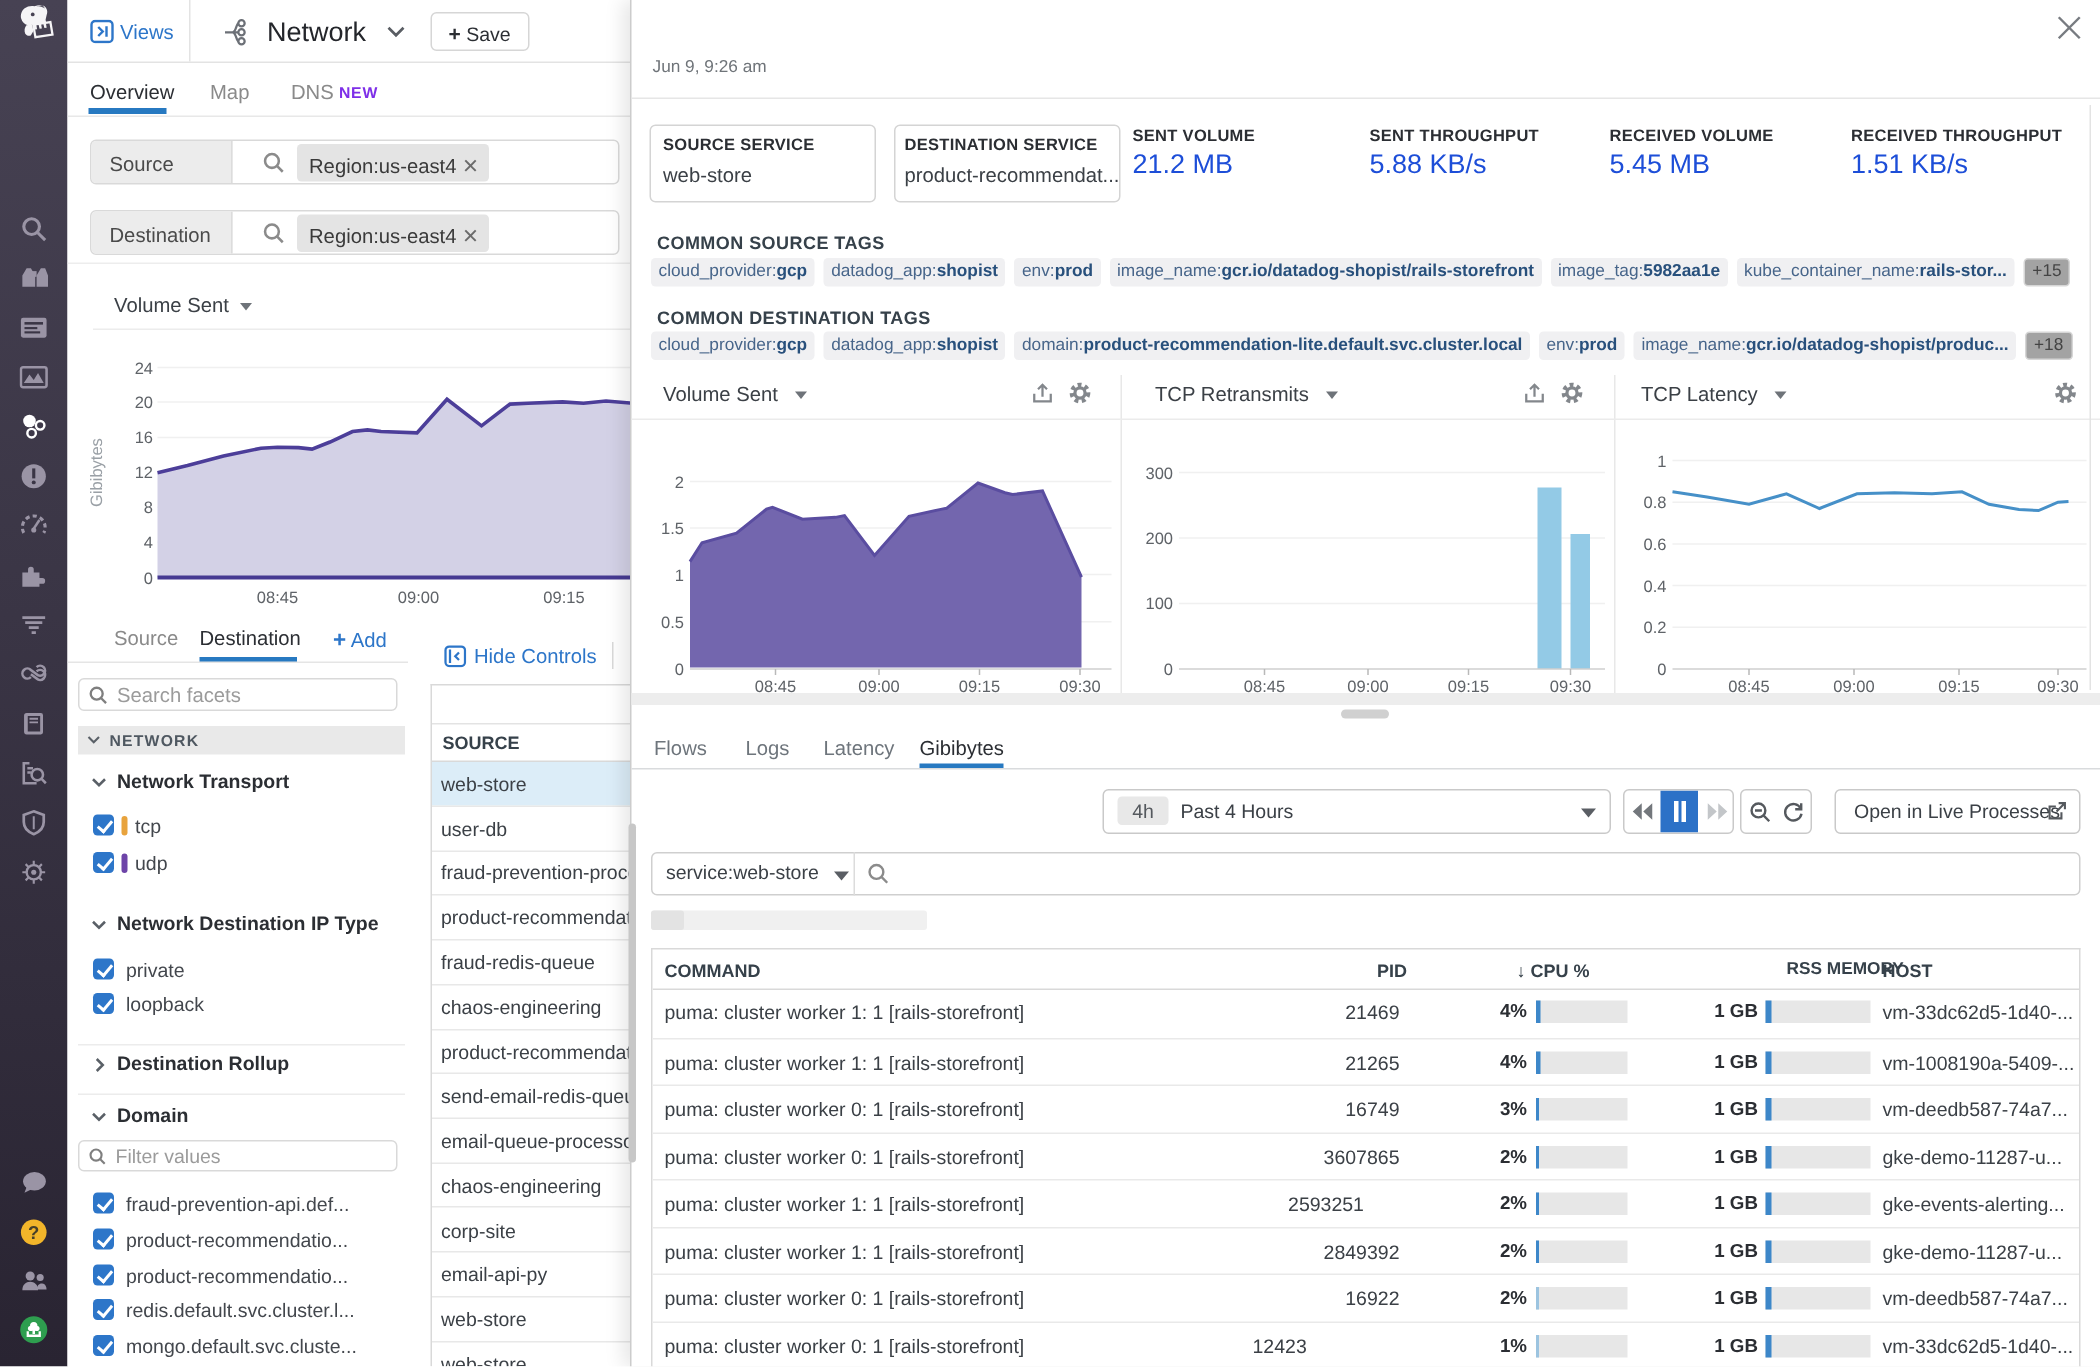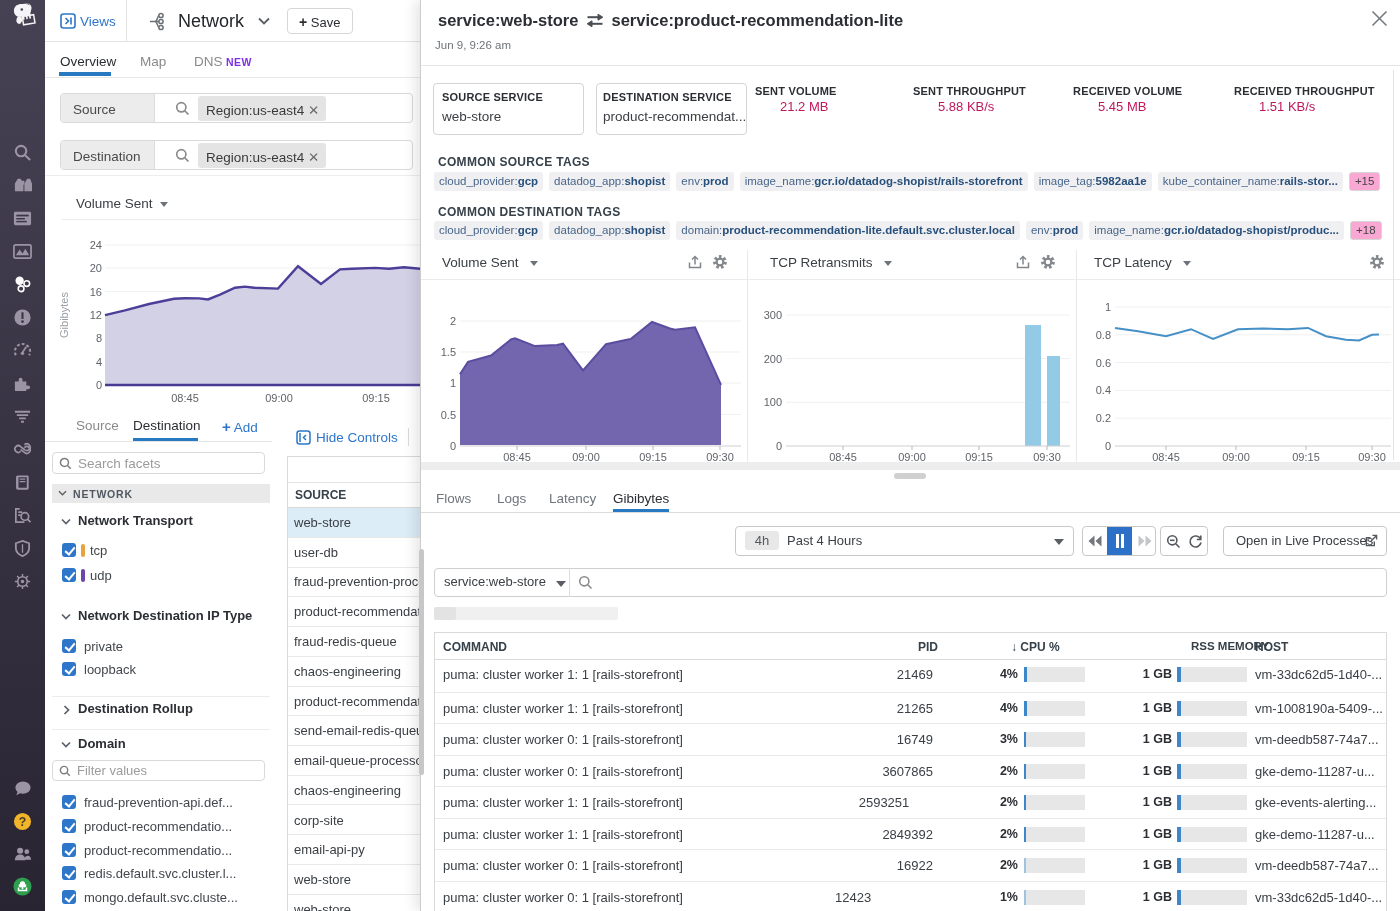--- a/index.html
+++ b/index.html
@@ -15,23 +15,23 @@
 .blue { color:#2d76c9; }
 .dark { color:#2b2e33; }
 .hline { position:absolute; height:1px; background:#e8e8e8; }
 .vline { position:absolute; width:1px; background:#e8e8e8; }
 .cb { position:absolute; width:14px; height:14px; background:#2d76c9; border-radius:3px; }
 .cb:after { content:""; position:absolute; left:4.5px; top:1.5px; width:4px; height:8px; border:solid #fff; border-width:0 2px 2px 0; transform:rotate(40deg); }
 .facname { position:absolute; font-size:13px; color:#43474d; white-space:nowrap; }
 .grphead { position:absolute; font-size:13px; font-weight:bold; color:#2b2e33; white-space:nowrap; }
 .pill { display:inline-block; background:#f0f0f2; border-radius:3px; font-size:11.5px; line-height:19px; height:19px; padding:0 5px; color:#47658a; margin-right:6px; white-space:nowrap; }
 .pill b { color:#28507c; font-weight:bold; }
-.pillmore { display:inline-block; background:#f9a8d4; border:1px solid #d6d6d6; border-radius:3px; font-size:11.5px; line-height:17px; height:19px; padding:0 5px; color:#444; }
+.pillmore { display:inline-block; background:#a3a3a3; border:1px solid #d6d6d6; border-radius:3px; font-size:11.5px; line-height:17px; height:19px; padding:0 5px; color:#444; }
 .statlab { position:absolute; font-size:11px; font-weight:bold; color:#2b2e33; letter-spacing:0.2px; white-space:nowrap; }
-.statval { position:absolute; font-size:13px; color:#be185d; white-space:nowrap;margin-left:25px; }
+.statval { position:absolute; font-size:18px; color:#1d4ed8; white-space:nowrap; }
 .ctitle { position:absolute; font-size:13.5px; color:#3b4046; white-space:nowrap; }
 .caret { display:inline-block; width:0; height:0; border-left:4.5px solid transparent; border-right:4.5px solid transparent; border-top:5.5px solid #6e7379; vertical-align:middle; }
 .prow { position:absolute; left:0; width:100%; border-top:1px solid #e9e9e9; height:32px; }
 .pcell { position:absolute; top:0; line-height:31px; font-size:13px; color:#3b4046; white-space:nowrap; }
 .pbold { font-weight:bold; font-size:12.5px; color:#2b2e33; }
 .pbar { position:absolute; top:8px; height:15px; background:#e7e7e7; }
 .pbar i { position:absolute; left:0; top:0; height:15px; background:#3d87c9; }
 </style>
 </head>
 <body>
@@ -351,30 +351,20 @@
     <div class="txt" style="left:6px;top:415px;font-size:13px;color:#3b4046">web-store</div>
     <div class="hline" style="left:0;top:437px;width:133px"></div>
     <div class="txt" style="left:6px;top:445px;font-size:13px;color:#3b4046">web-store</div>
   </div>
 </div>
 <div class="panel" id="panel" style="position:absolute;left:420px;top:0;width:980px;height:911px;background:#fff;border-left:1px solid #ccc;box-shadow:-5px 0 12px rgba(0,0,0,0.10);">
   <svg class="abs" style="left:950px;top:10px" width="17" height="17" viewBox="0 0 17 17" stroke="#777b80" stroke-width="1.6">
         <line x1="1.5" y1="1.5" x2="15.5" y2="15.5"></line>
         <line x1="15.5" y1="1.5" x2="1.5" y2="15.5"></line>
       </svg>
-  <div class="txt" style="left:17px;top:11px;font-size:16.5px;font-weight:bold;color:#2b2e33">service:web-store
-    <svg style="vertical-align:-1px;margin:0 4px" width="16" height="13" viewBox="0 0 16 13">
-          <g fill="#4a4f54" stroke="#4a4f54">
-            <line x1="0.5" y1="3.2" x2="11.5" y2="3.2" stroke-width="2"></line>
-            <polygon points="11,0.2 15.8,3.2 11,6.2"></polygon>
-            <line x1="4.5" y1="9.8" x2="15.5" y2="9.8" stroke-width="2"></line>
-            <polygon points="5,6.8 0.2,9.8 5,12.8"></polygon>
-          </g>
-        </svg>
-    service:product-recommendation-lite</div>
   <div class="txt" style="left:14px;top:39px;font-size:11.5px;color:#6f7479">Jun 9, 9:26 am</div>
   <div class="hline" style="left:0;top:65px;width:980px;background:#e6e6e6"></div>
   <div class="abs" style="left:12px;top:83px;width:151px;height:52px;border:1px solid #d4d4d4;border-radius:4px"></div>
   <div class="txt" style="left:21px;top:91px;font-size:11px;font-weight:bold;color:#2b2e33;letter-spacing:0.2px">SOURCE SERVICE</div>
   <div class="txt" style="left:21px;top:109px;font-size:13.5px;color:#3b4046">web-store</div>
   <div class="abs" style="left:175px;top:83px;width:151px;height:52px;border:1px solid #d4d4d4;border-radius:4px"></div>
   <div class="txt" style="left:182px;top:91px;font-size:11px;font-weight:bold;color:#2b2e33;letter-spacing:0.2px">DESTINATION SERVICE</div>
   <div class="txt" style="left:182px;top:109px;font-size:13.5px;color:#3b4046">product-recommendat...</div>
   <div class="statlab" style="left:334px;top:85px">SENT VOLUME</div>
   <div class="statval" style="left:334px;top:99px">21.2 MB</div>

